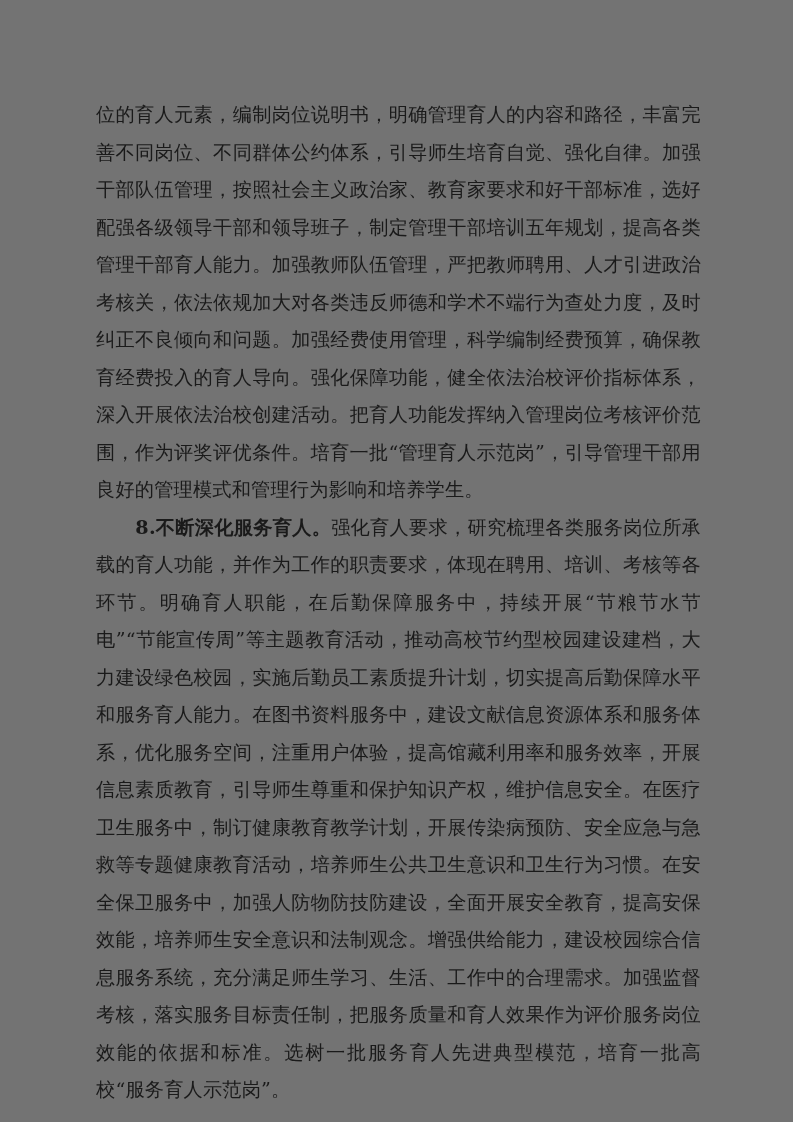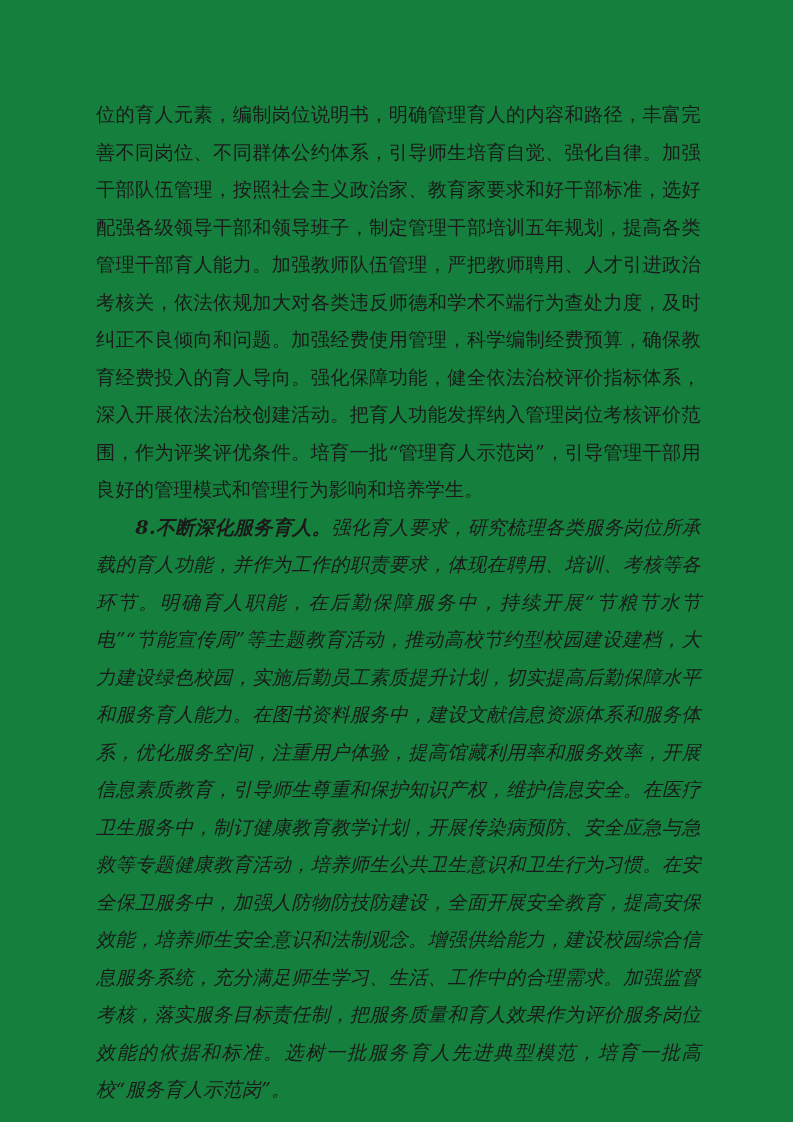--- a/index.html
+++ b/index.html
@@ -9,40 +9,39 @@
   }
   body {
     width: 793px;
     height: 1122px;
     font-family: "DejaVu Serif", "Liberation Serif", serif;
   }
   .page {
     position: relative;
     width: 793px;
     height: 1122px;
-    background: #15803d;
+    background: #737373;
     box-sizing: border-box;
     padding: 96px 92px 80px 96px;
     overflow: hidden;
   }
   .doc-body {
     font-size: 19.2px;
     line-height: 37.5px;
     color: #1a1a1a;
     text-align: justify;
     text-justify: inter-ideograph;
     letter-spacing: 0.2px;
   }
   .para {
     margin: 0 0 0 0;
     text-indent: 0;
   }
   .para.indent {
     text-indent: 2.05em;
-    font-style: italic;
   }
   .para + .para {
     margin-top: 0;
   }
   .bold-lead {
     font-weight: bold;
   }
 </style>
 </head>
 <body>

